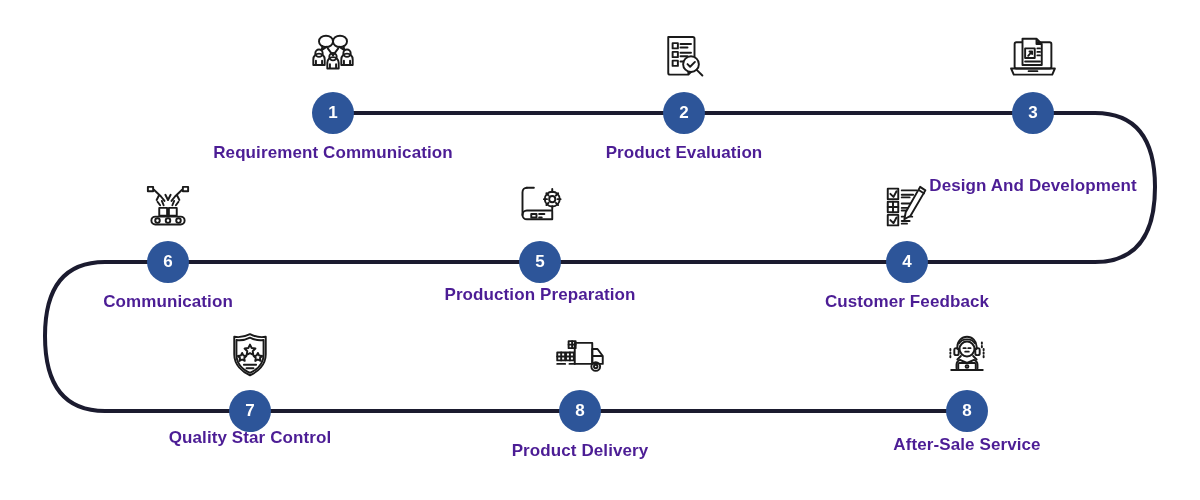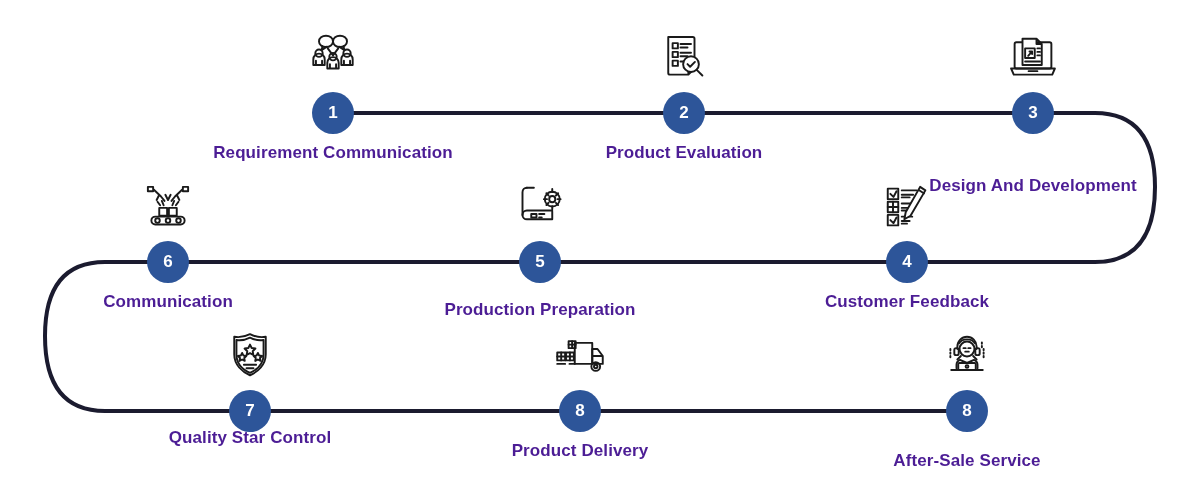--- a/index.html
+++ b/index.html
@@ -178,21 +178,21 @@
         <path d="M17 10 a5 5 0 0 0-5 5 v26 a5 5 0 0 0 5 5 h29 v-9"></path>
         <path d="M17 10 h8 M12 41 a5 5 0 0 1 5-5 h29"></path>
         <path d="M22 40 h6 v4 h-6 z M31 40 h6 M31 44 h3"></path>
         <path d="M46 11.5 v3.5 M46 31 v3.5 M55.5 23 h-3.5 M40 23 h-3.5
                  M52.7 16.3 l-2.5 2.5 M41.8 27.2 l-2.5 2.5 M52.7 29.8 l-2.5-2.5 M41.8 18.8 l-2.5-2.5"></path>
         <circle cx="46" cy="23" r="8.5"></circle>
           <circle cx="46" cy="23" r="3.5"></circle>
       </svg>
     </span>
     <div class="step-marker" style="top:262px;">5</div>
-    <div class="step-label" style="top:300px;">Production Preparation</div>
+    <div class="step-label" style="top:285px;">Production Preparation</div>
   </div>
 
   <div class="step" style="left:168px; top:0;">
     <span class="step-icon" style="top:179px;">
       <svg viewBox="0 0 64 64" fill="none" stroke="#1a1a1a" stroke-width="2.2" stroke-linecap="round" stroke-linejoin="round">
         <path d="M9 9 h6 v5 h-6 z M15 11.5 L24 20 M22 18 l-3 6 M24 20 l4 5"></path>
         <path d="M20 26 l3 4 M25 25 l2 5"></path>
         <path d="M55 9 h-6 v5 h6 z M49 11.5 L40 20 M42 18 l3 6 M40 20 l-4 5"></path>
         <path d="M44 26 l-3 4 M39 25 l-2 5"></path>
         <path d="M29 18 l3 6 M35 18 l-3 6"></path>
@@ -256,16 +256,16 @@
         <path d="M25 32 l-4 4 M39 32 l4 4"></path>
         <path d="M20 46 v-4 a6 6 0 0 1 4-5.6 L32 40 l8-3.6 a6 6 0 0 1 4 5.6 v4"></path>
         <rect x="22" y="40" width="20" height="8" rx="1"></rect>
         <circle cx="32" cy="44" r="1.6"></circle>
         <path d="M14 48 h36"></path>
         <path d="M13 24 v1.5 M13 28 v1.5 M13 32 v1.5 M51 24 v1.5 M51 28 v1.5 M51 32 v1.5"></path>
         <path d="M49 16.5 v1.5 M49 20.5 v1.5"></path>
       </svg>
     </span>
     <div class="step-marker" style="top:411px;">8</div>
-    <div class="step-label" style="top:451px;">After-Sale Service</div>
+    <div class="step-label" style="top:435px;">After-Sale Service</div>
   </div>
 
 </div>
 
 </body></html>

